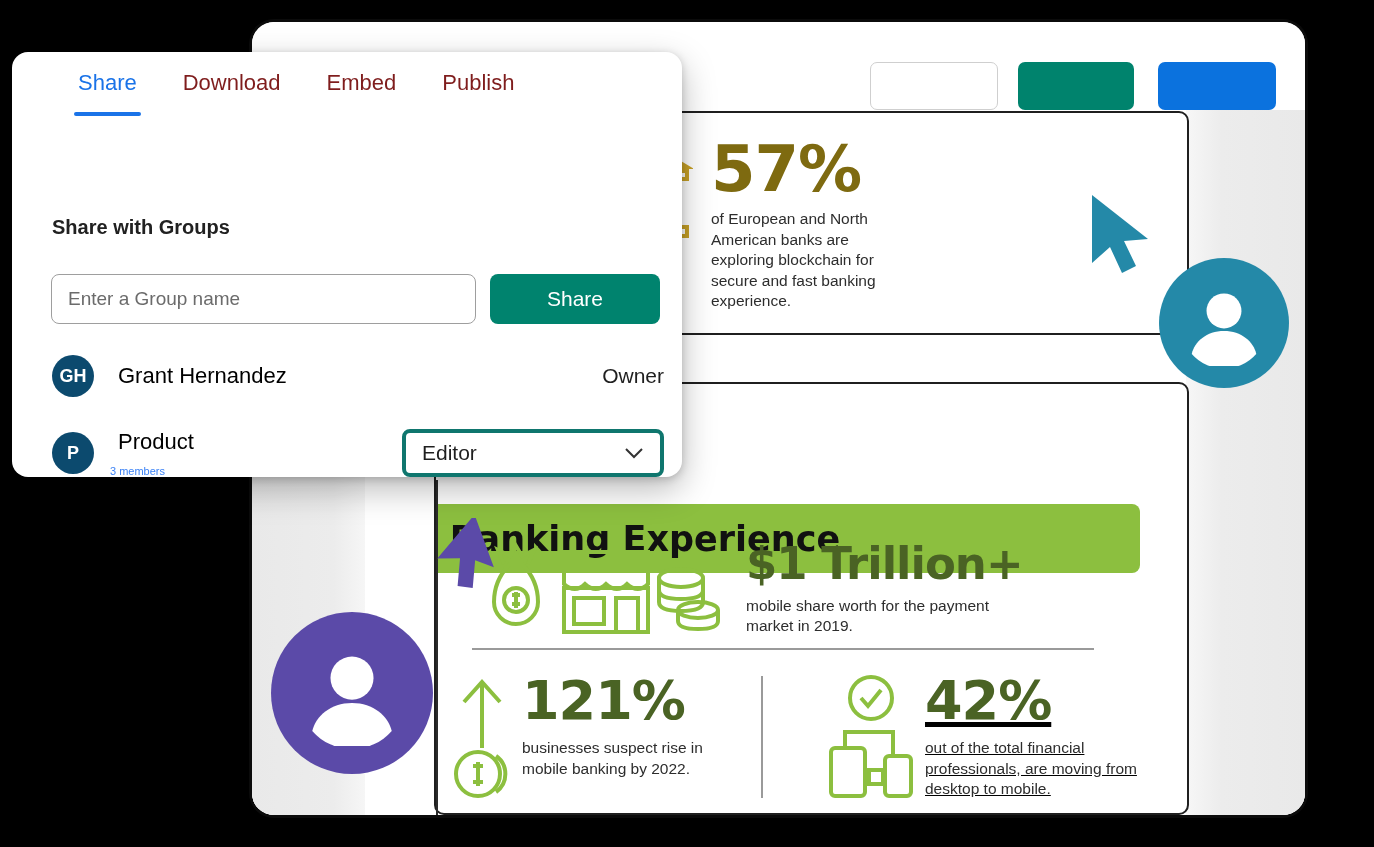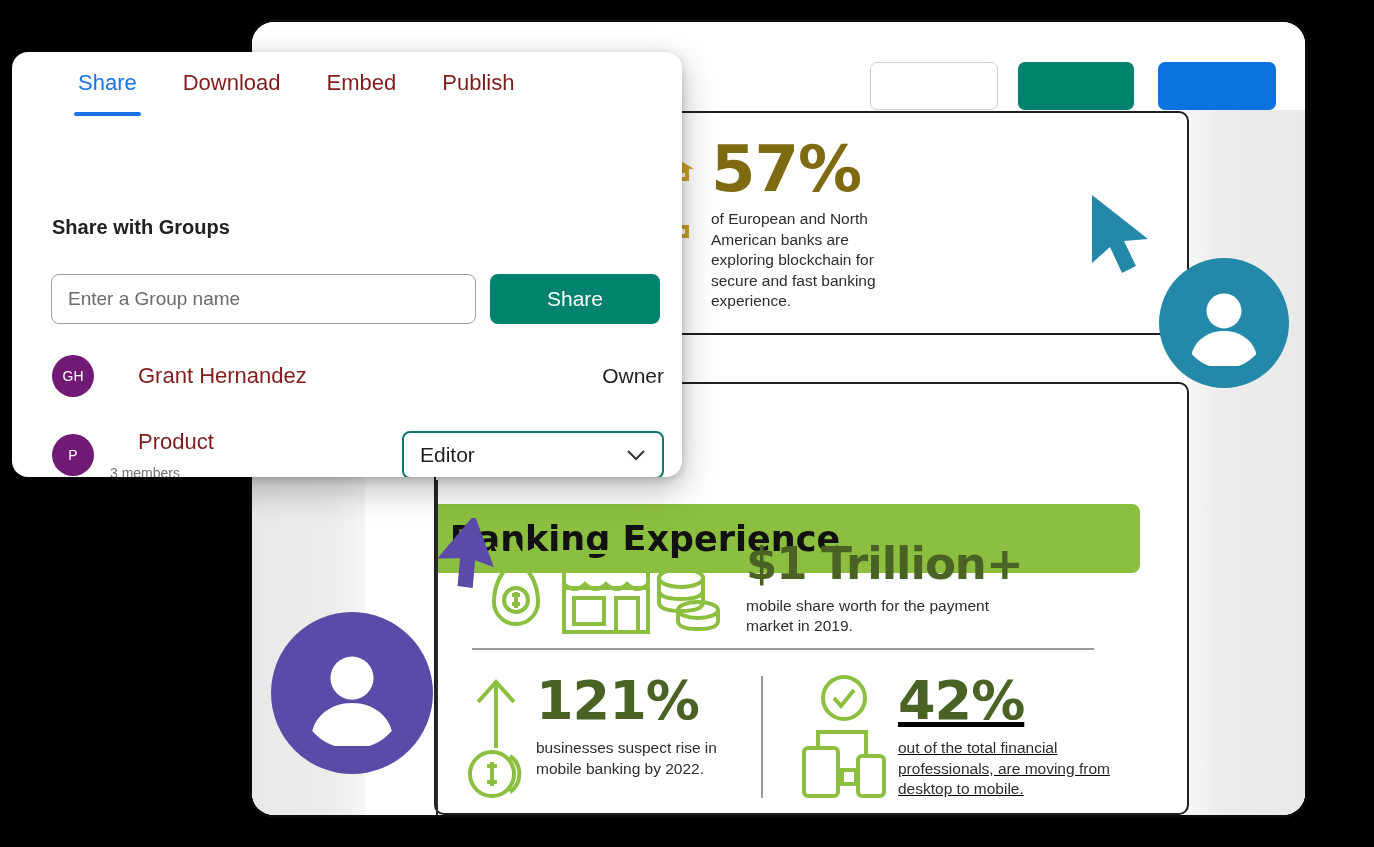--- a/index.html
+++ b/index.html
@@ -49,21 +49,21 @@
   .banner{position:absolute;left:0px;top:24px;height:69px;background:#8cbf3f;
     border-top-right-radius:8px;border-bottom-right-radius:8px;display:flex;align-items:center;}
   .banner span{font-family:"DejaVu Sans",sans-serif;font-weight:bold;color:#111;font-size:35px;
     white-space:nowrap;position:relative;left:-130px;}
   .banner-clip{position:absolute;left:0;top:120px;width:704px;height:69px;overflow:hidden;}
 
   .trillion-row{position:absolute;left:40px;top:150px;display:flex;align-items:center;gap:20px;}
   .big-green{font-family:"DejaVu Sans",sans-serif;font-weight:bold;color:#4a6324;font-size:45px;line-height:48px;letter-spacing:-1px;}
   .hr-div{position:absolute;left:36px;width:622px;height:2px;background:#9a9a9a;top:264px;}
 
-  .bottom-stats{position:absolute;left:22px;top:290px;display:flex;}
+  .bottom-stats{position:absolute;left:8px;top:290px;display:flex;gap:41px;}
   .bs-cell{display:flex;align-items:flex-start;}
   .bs-num{font-family:"DejaVu Sans",sans-serif;font-weight:bold;color:#4a6324;font-size:54px;line-height:54px;letter-spacing:-1px;}
   .bs-sep{position:absolute;left:325px;top:292px;width:2px;height:122px;background:#9a9a9a;}
 
   
   .avatar-big{position:absolute;border-radius:50%;display:flex;align-items:center;justify-content:center;}
   .avatar-big.teal{left:1159px;top:258px;width:130px;height:130px;background:#2489a8;}
   .avatar-big.purple{left:271px;top:612px;width:162px;height:162px;background:#5b4aa8;}
   .avatar-big svg{display:block;}
 
@@ -84,27 +84,27 @@
   .panel-h{position:absolute;left:40px;top:164px;font-size:20px;font-weight:bold;color:#212121;}
   .group-input{position:absolute;left:39px;top:222px;width:425px;height:50px;border:1px solid #9e9e9e;border-radius:8px;
     box-sizing:border-box;padding:0 16px;font-size:19px;color:#5f5f5f;font-family:"Liberation Sans",sans-serif;outline:none;background:#fff;}
   .group-input::placeholder{color:#6b6b6b;}
   .share-btn{position:absolute;left:478px;top:222px;width:170px;height:50px;border:none;border-radius:8px;background:#00836e;
     color:#fff;font-size:21px;font-family:"Liberation Sans",sans-serif;cursor:pointer;}
 
   .member-row{position:absolute;left:40px;width:612px;display:flex;align-items:center;}
   .member-row.r1{top:303px;}
   .member-row.r2{top:377px;}
-  .m-avatar{width:42px;height:42px;border-radius:50%;background:#701a75;color:#fff;display:flex;align-items:center;justify-content:center;
-    font-size:14px;font-weight:normal;flex:0 0 auto;}
-  .m-name{margin-left:28px;font-size:22px;color:#7f1d1d;}
-  .m-sub{font-size:14px;color:#737373;margin-top:10px;}
+  .m-avatar{width:42px;height:42px;border-radius:50%;background:#0c4a6e;color:#fff;display:flex;align-items:center;justify-content:center;
+    font-size:18px;font-weight:bold;flex:0 0 auto;}
+  .m-name{margin-left:8px;font-size:22px;color:#000000;}
+  .m-sub{font-size:11px;color:#3b82f6;margin-top:10px;}
   .m-right{margin-left:auto;font-size:21px;color:#1f1f1f;}
   .m-block{margin-left:16px;}
-  .role-select{margin-left:auto;width:262px;height:48px;border:2px solid #0f766e;border-radius:8px;background:#fff;
+  .role-select{margin-left:auto;width:262px;height:48px;border:4px solid #0f766e;border-radius:8px;background:#fff;
     display:flex;align-items:center;padding:0 16px;box-sizing:border-box;font-size:21px;color:#1f1f1f;cursor:pointer;}
   .role-select .chev{margin-left:auto;}
 </style>
 </head>
 <body>
 
 <div id="stage">
 
   <div class="app-window">
 

